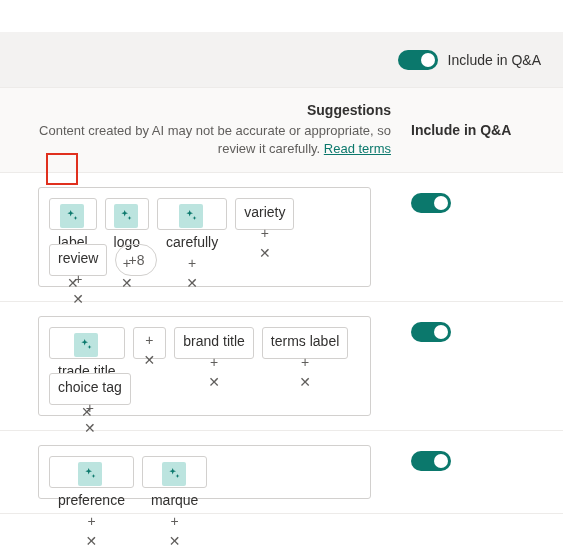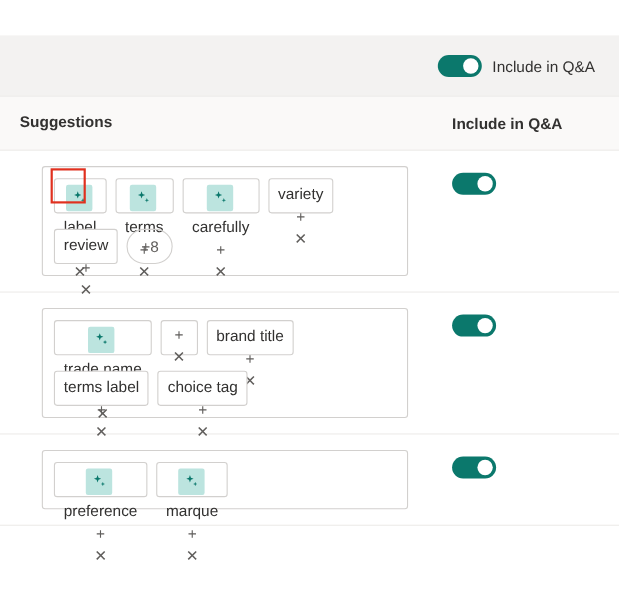--- a/index.html
+++ b/index.html
@@ -54,23 +54,24 @@
     height: 14px;
     border-radius: 50%;
     background: #fff;
     top: 3px;
     right: 3px;
   }
   .toggle-label { color: #323130; }
 
   .header-row {
     display: flex;
-    padding: 14px 22px 14px 18px;
+    padding: 14px 22px 14px 38px;
     background: #faf9f8;
     border-bottom: 1px solid #edebe9;
+    text-align: right;
   }
   .header-left { flex: 1; padding-right: 20px; }
   .header-title { font-weight: 600; margin-bottom: 4px; }
   .header-desc { color: #605e5c; font-size: 13px; line-height: 1.4; }
   .header-desc a { color: #0b786c; text-decoration: underline; }
   .header-right {
     width: 130px;
     font-weight: 600;
     display: flex;
     align-items: center;
@@ -160,20 +161,23 @@
   <div class="top-bar">
     <div class="toggle-row">
       <div class="toggle"></div>
       <span class="toggle-label">Include in Q&amp;A</span>
     </div>
   </div>
 
   <div class="header-row">
     <div class="header-left">
       <div class="header-title">Suggestions</div>
+      <div class="header-desc">
+        <span>Content created by AI may not be accurate or appropriate, so review it carefully. </span><a href="#">Read terms</a>
+      </div>
     </div>
     <div class="header-right">Include in Q&amp;A</div>
   </div>
 
   <div id="groups-container">
       <div class="group-row">
         <div class="group-box">
           <div class="chip">
             <span class="sparkle-badge">
               <svg viewBox="0 0 16 16" fill="#0b786c">
@@ -185,21 +189,21 @@
             <span class="chip-act">+</span>
             <span class="chip-act">✕</span>
           </div>
           <div class="chip">
             <span class="sparkle-badge">
               <svg viewBox="0 0 16 16" fill="#0b786c">
                 <path d="M6.5 1l1 2.8 2.8 1-2.8 1-1 2.8-1-2.8-2.8-1 2.8-1z"></path>
                 <path d="M12 8l.6 1.7 1.7.6-1.7.6-.6 1.7-.6-1.7-1.7-.6 1.7-.6z"></path>
               </svg>
             </span>
-            <span class="chip-text">terms</span>
+            <span class="chip-text">logo</span>
             <span class="chip-act">+</span>
             <span class="chip-act">✕</span>
           </div>
           <div class="chip">
             <span class="sparkle-badge">
               <svg viewBox="0 0 16 16" fill="#0b786c">
                 <path d="M6.5 1l1 2.8 2.8 1-2.8 1-1 2.8-1-2.8-2.8-1 2.8-1z"></path>
                 <path d="M12 8l.6 1.7 1.7.6-1.7.6-.6 1.7-.6-1.7-1.7-.6 1.7-.6z"></path>
               </svg>
             </span>
@@ -225,21 +229,21 @@
       </div>
       <div class="group-row">
         <div class="group-box">
           <div class="chip">
             <span class="sparkle-badge">
               <svg viewBox="0 0 16 16" fill="#0b786c">
                 <path d="M6.5 1l1 2.8 2.8 1-2.8 1-1 2.8-1-2.8-2.8-1 2.8-1z"></path>
                 <path d="M12 8l.6 1.7 1.7.6-1.7.6-.6 1.7-.6-1.7-1.7-.6 1.7-.6z"></path>
               </svg>
             </span>
-            <span class="chip-text">trade name</span>
+            <span class="chip-text">trade title</span>
             <span class="chip-act">+</span>
             <span class="chip-act">✕</span>
           </div>
           <div class="chip">
             <span class="chip-act">+</span>
             <span class="chip-act">✕</span>
           </div>
           <div class="chip">
             <span class="chip-text">brand title</span>
             <span class="chip-act">+</span>

